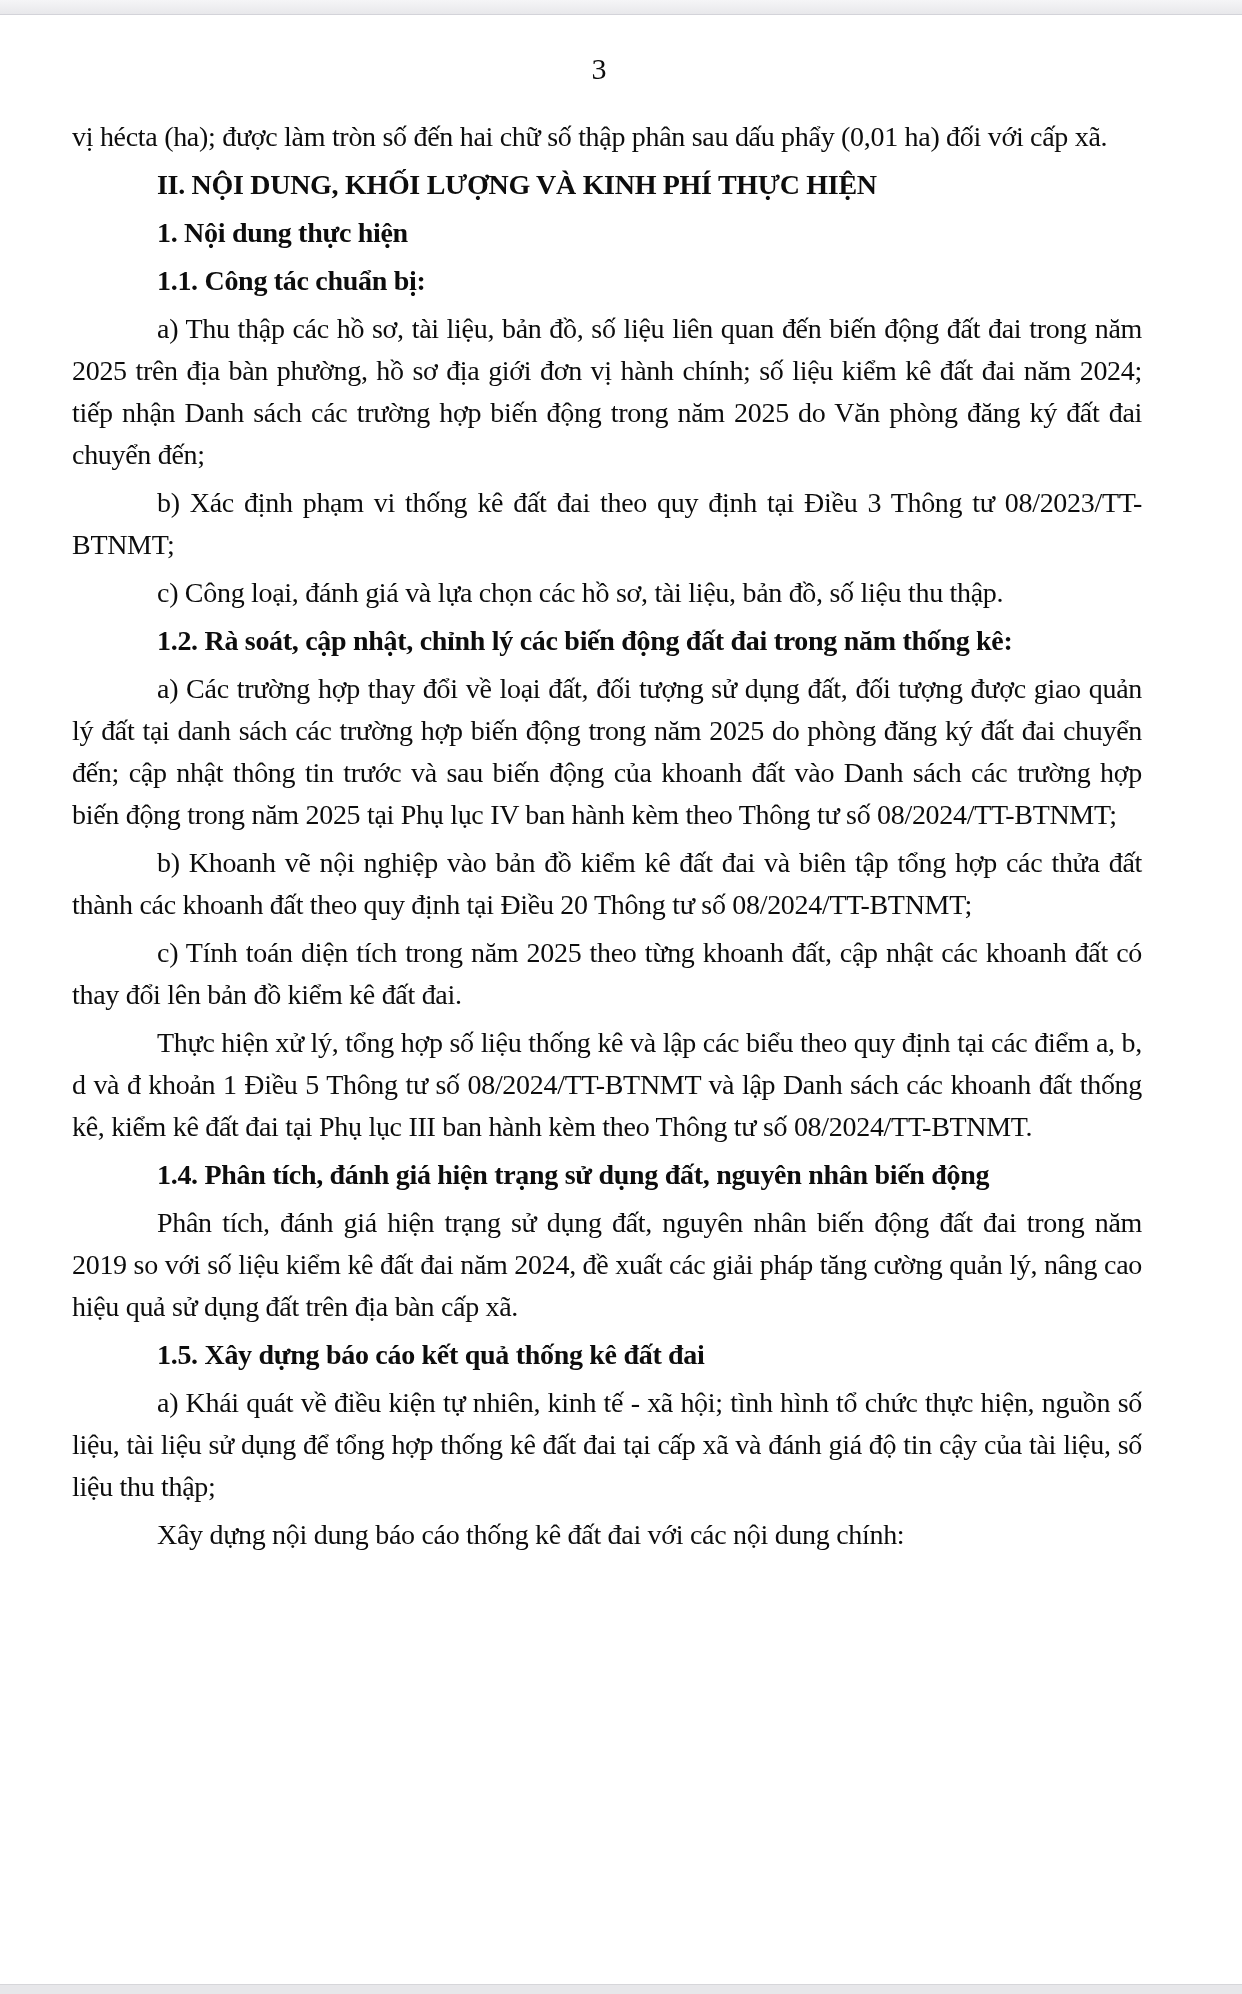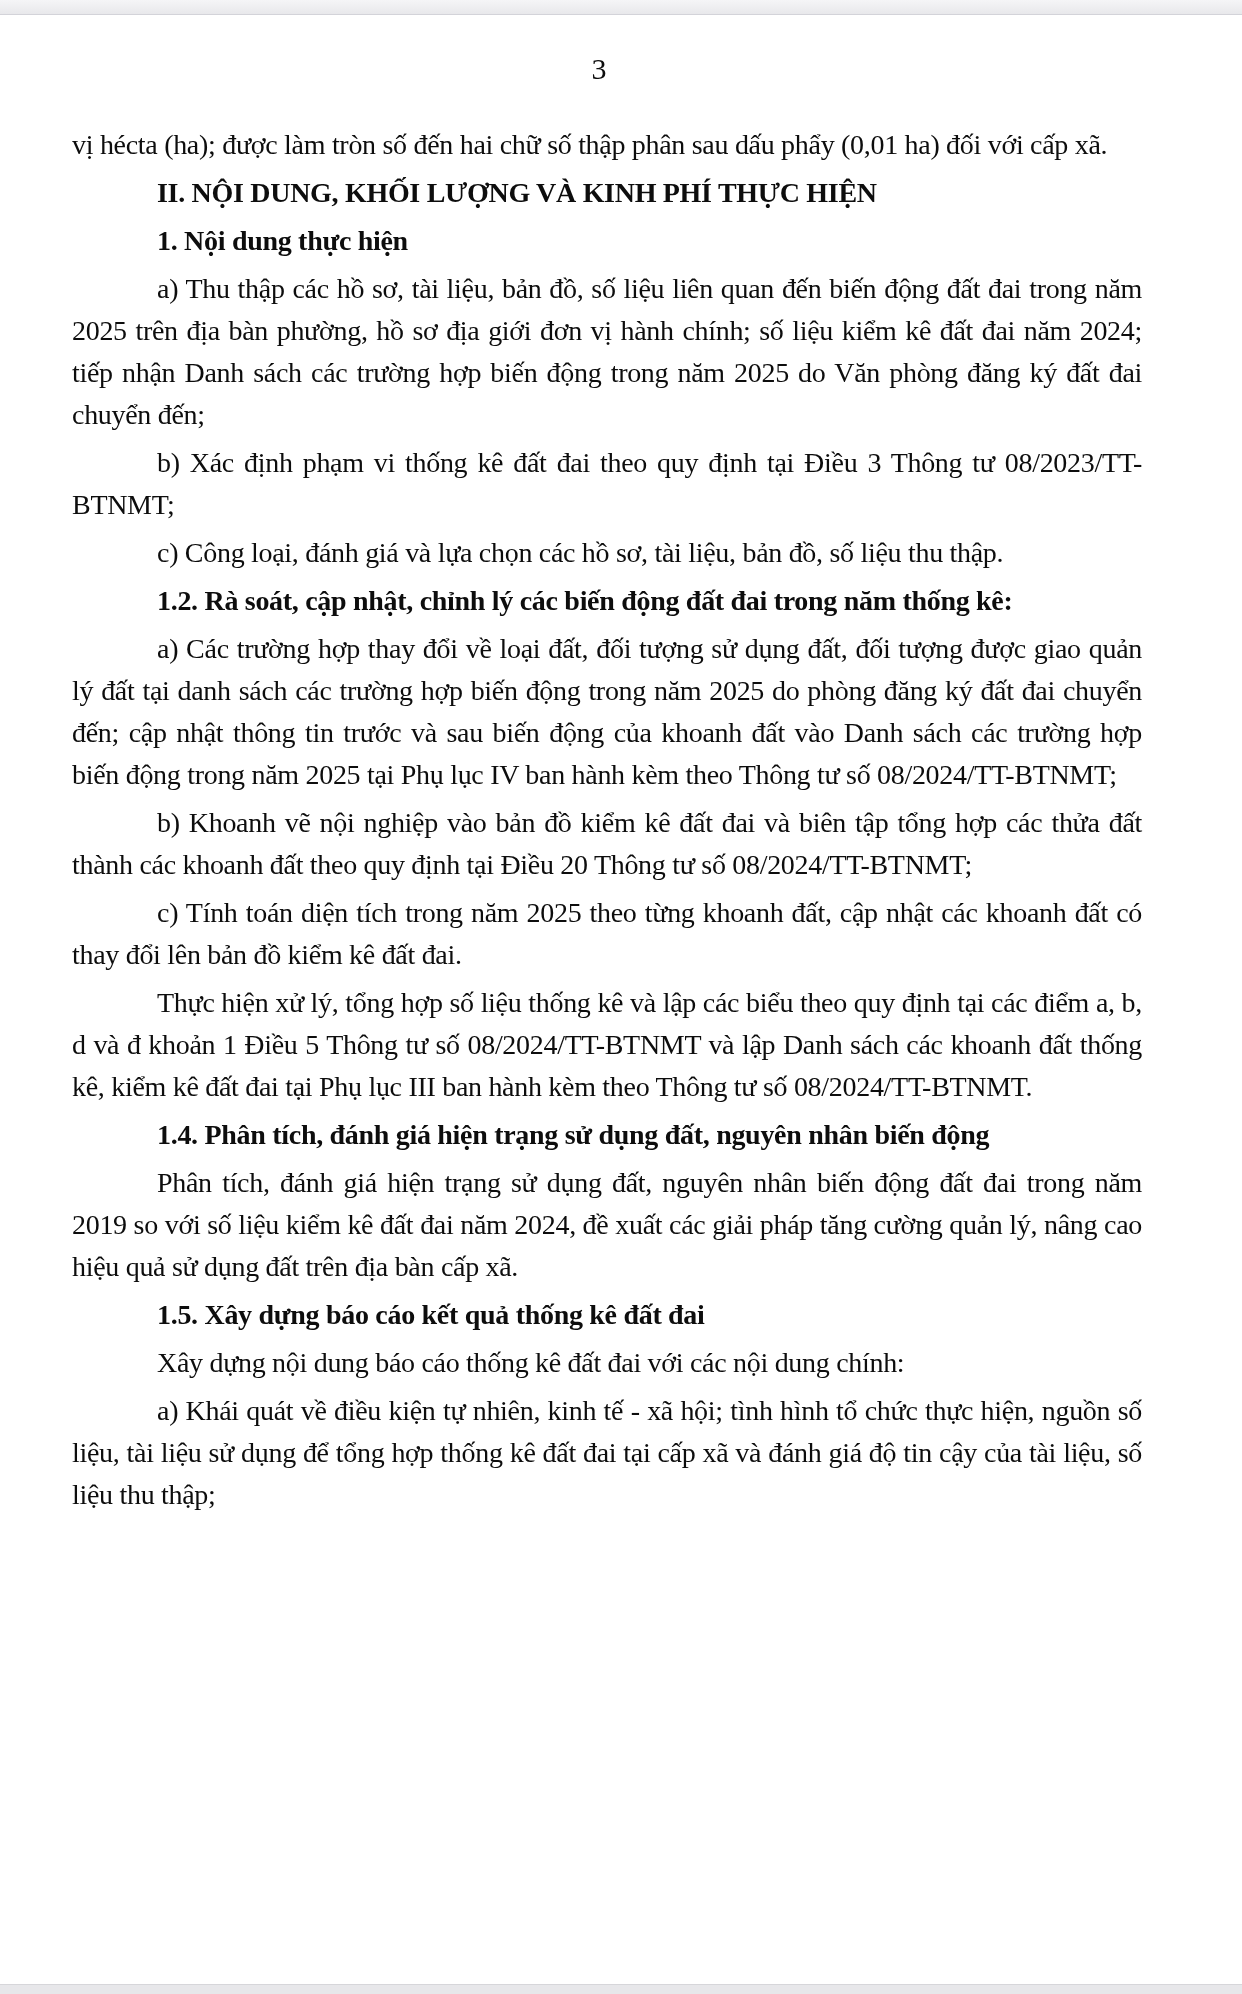--- a/index.html
+++ b/index.html
@@ -40,21 +40,21 @@
     overflow: hidden;
   }
   .page-number {
     margin-top: 36px;
     text-align: center;
     padding-right: 44px;       
     font-size: 30px;
     line-height: 34px;
   }
   .content {
-    margin-top: 38px;
+    margin-top: 30px;
     padding: 0 100px 0 72px;   
     font-size: 28px;
     letter-spacing: -0.3px;
     text-align: justify;
   }
   .content p {
     margin: 0 0 6px 0;
     line-height: 42px;
   }
   .content p.indent {
@@ -72,29 +72,30 @@
 
 <div class="chrome-top"></div>
 
 <main class="page">
   <div class="page-number">3</div>
 
   <div class="content">
     <p class="body">vị hécta (ha); được làm tròn số đến hai chữ số thập phân sau dấu phẩy (0,01 ha) đối với cấp xã.</p>
     <p class="heading indent">II. NỘI DUNG, KHỐI LƯỢNG VÀ KINH PHÍ THỰC HIỆN</p>
     <p class="heading indent">1. Nội dung thực hiện</p>
+    <p class="heading indent">1.1. Công tác chuẩn bị:</p>
     <p class="body indent">a) Thu thập các hồ sơ, tài liệu, bản đồ, số liệu liên quan đến biến động đất đai trong năm 2025 trên địa bàn phường, hồ sơ địa giới đơn vị hành chính; số liệu kiểm kê đất đai năm 2024; tiếp nhận Danh sách các trường hợp biến động trong năm 2025 do Văn phòng đăng ký đất đai chuyển đến;</p>
     <p class="body indent">b) Xác định phạm vi thống kê đất đai theo quy định tại Điều 3 Thông tư 08/2023/TT-BTNMT;</p>
     <p class="body indent">c) Công loại, đánh giá và lựa chọn các hồ sơ, tài liệu, bản đồ, số liệu thu thập.</p>
     <p class="heading indent">1.2. Rà soát, cập nhật, chỉnh lý các biến động đất đai trong năm thống kê:</p>
     <p class="body indent">a) Các trường hợp thay đổi về loại đất, đối tượng sử dụng đất, đối tượng được giao quản lý đất tại danh sách các trường hợp biến động trong năm 2025 do phòng đăng ký đất đai chuyển đến; cập nhật thông tin trước và sau biến động của khoanh đất vào Danh sách các trường hợp biến động trong năm 2025 tại Phụ lục IV ban hành kèm theo Thông tư số 08/2024/TT-BTNMT;</p>
     <p class="body indent">b) Khoanh vẽ nội nghiệp vào bản đồ kiểm kê đất đai và biên tập tổng hợp các thửa đất thành các khoanh đất theo quy định tại Điều 20 Thông tư số 08/2024/TT-BTNMT;</p>
     <p class="body indent">c) Tính toán diện tích trong năm 2025 theo từng khoanh đất, cập nhật các khoanh đất có thay đổi lên bản đồ kiểm kê đất đai.</p>
     <p class="body indent">Thực hiện xử lý, tổng hợp số liệu thống kê và lập các biểu theo quy định tại các điểm a, b, d và đ khoản 1 Điều 5 Thông tư số 08/2024/TT-BTNMT và lập Danh sách các khoanh đất thống kê, kiểm kê đất đai tại Phụ lục III ban hành kèm theo Thông tư số 08/2024/TT-BTNMT.</p>
     <p class="heading indent">1.4. Phân tích, đánh giá hiện trạng sử dụng đất, nguyên nhân biến động</p>
     <p class="body indent">Phân tích, đánh giá hiện trạng sử dụng đất, nguyên nhân biến động đất đai trong năm 2019 so với số liệu kiểm kê đất đai năm 2024, đề xuất các giải pháp tăng cường quản lý, nâng cao hiệu quả sử dụng đất trên địa bàn cấp xã.</p>
     <p class="heading indent">1.5. Xây dựng báo cáo kết quả thống kê đất đai</p>
+    <p class="body indent">a) Khái quát về điều kiện tự nhiên, kinh tế - xã hội; tình hình tổ chức thực hiện, nguồn số liệu, tài liệu sử dụng để tổng hợp thống kê đất đai tại cấp xã và đánh giá độ tin cậy của tài liệu, số liệu thu thập;</p>
     <p class="body indent">Xây dựng nội dung báo cáo thống kê đất đai với các nội dung chính:</p>
-    <p class="body indent">a) Khái quát về điều kiện tự nhiên, kinh tế - xã hội; tình hình tổ chức thực hiện, nguồn số liệu, tài liệu sử dụng để tổng hợp thống kê đất đai tại cấp xã và đánh giá độ tin cậy của tài liệu, số liệu thu thập;</p>
   </div>
 </main>
 
 <div class="chrome-bottom"></div>
 
 </body></html>

